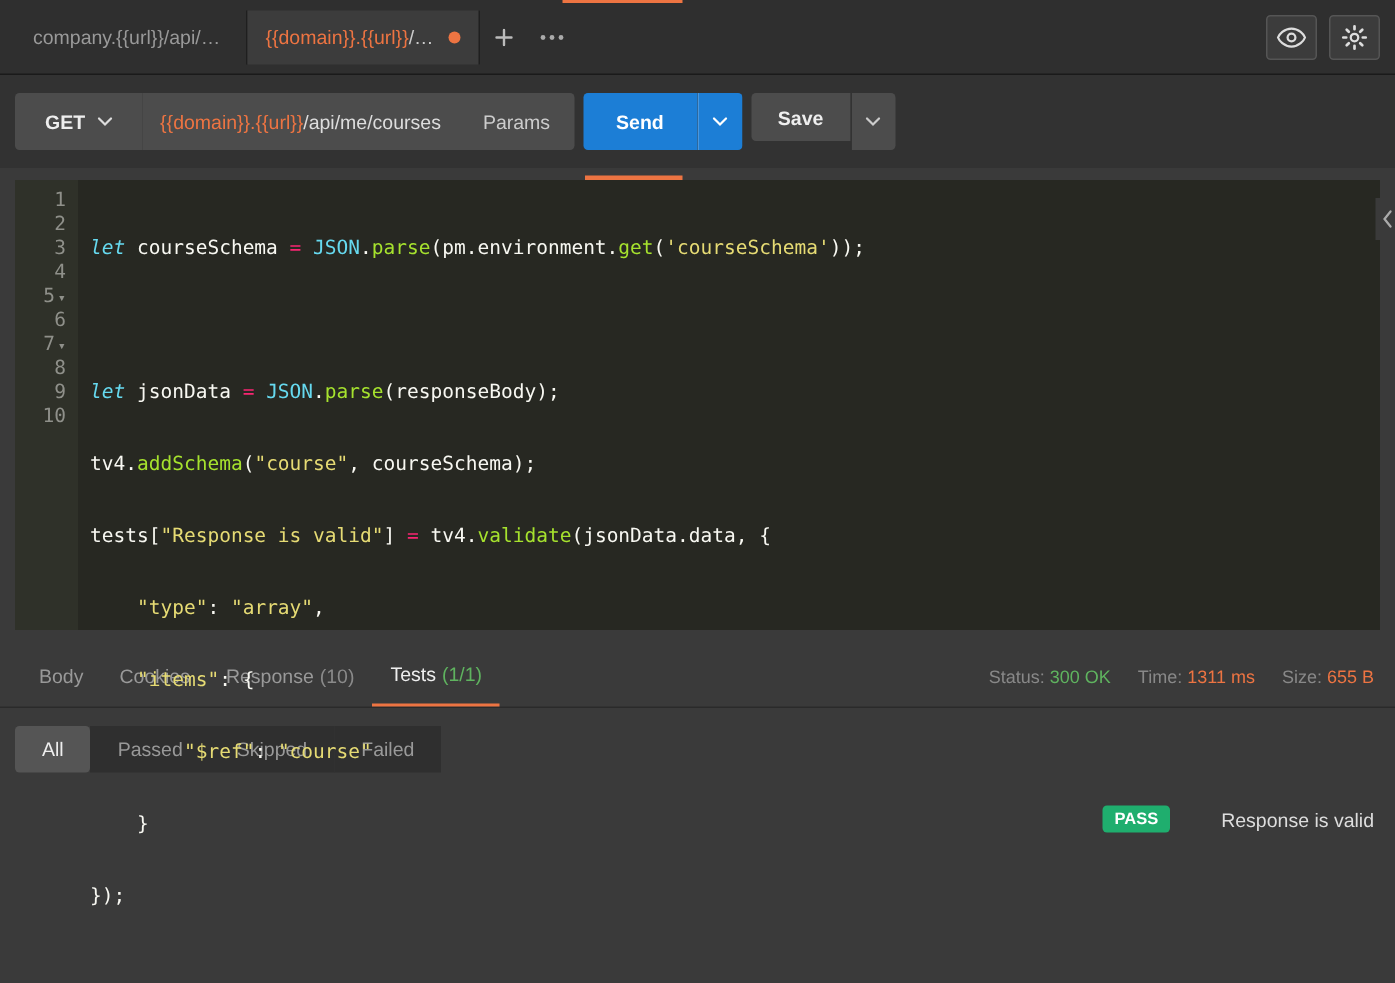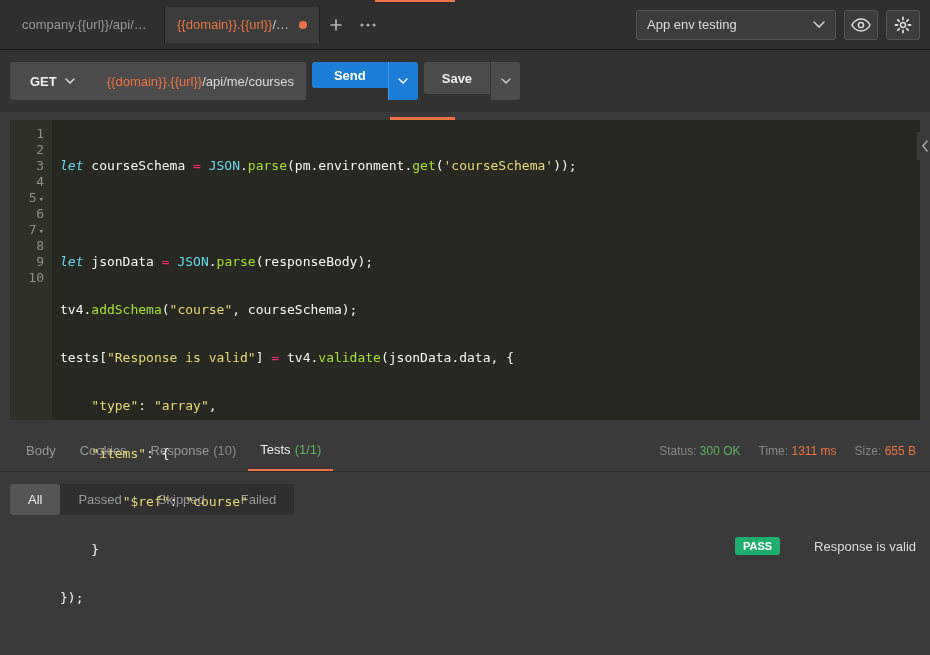--- a/index.html
+++ b/index.html
@@ -70,21 +70,21 @@
     }
     .url-input .var { color: #ed7442; }
     .params-btn {
       background: #4c4c4c; border-radius: 0 3px 3px 0;
       display: flex; align-items: center; padding: 0 16px;
       color: #ccc; cursor: pointer; height: 38px;
     }
     .send-btn {
       background: #1c7ed6; color: #fff; font-weight: 600;
       display: flex; align-items: center; padding: 0 22px;
-      border-radius: 3px 0 0 3px; height: 26px; cursor: pointer;
+      border-radius: 3px 0 0 3px; height: 38px; cursor: pointer;
     }
     .send-drop, .save-drop {
       background: #1c7ed6; color: #fff;
       display: flex; align-items: center; justify-content: center;
       width: 30px; height: 38px; border-radius: 0 3px 3px 0;
       border-left: 1px solid rgba(255,255,255,0.2); cursor: pointer;
     }
     .save-btn {
       background: #4c4c4c; color: #eee; font-weight: 600;
       display: flex; align-items: center; padding: 0 18px;
@@ -181,28 +181,20 @@
         </svg>
     </div>
     <div class="tab-more">
       <svg width="16" height="4" viewBox="0 0 16 4">
           <circle cx="2" cy="2" r="1.6" fill="#aaa"></circle>
           <circle cx="8" cy="2" r="1.6" fill="#aaa"></circle>
           <circle cx="14" cy="2" r="1.6" fill="#aaa"></circle>
         </svg>
     </div>
   </div>
-  <div class="env-select">
-    <span>App env testing</span>
-    <span class="chev">
-      <svg width="12" height="8" viewBox="0 0 12 8">
-          <path d="M1 1l5 5 5-5" stroke="#ccc" stroke-width="1.6" fill="none" stroke-linecap="round"></path>
-        </svg>
-    </span>
-  </div>
   <div class="icon-btn-top">
     <svg width="20" height="14" viewBox="0 0 20 14">
         <path d="M10 1C5 1 1.7 5 1 7c.7 2 4 6 9 6s8.3-4 9-6c-.7-2-4-6-9-6z" stroke="#ddd" stroke-width="1.5" fill="none"></path>
         <circle cx="10" cy="7" r="2.6" stroke="#ddd" stroke-width="1.5" fill="none"></circle>
       </svg>
   </div>
   <div class="icon-btn-top">
     <svg width="18" height="18" viewBox="0 0 18 18">
         <circle cx="9" cy="9" r="2.5" stroke="#ddd" stroke-width="1.5" fill="none"></circle>
         <path d="M9 1.5v2M9 14.5v2M1.5 9h2M14.5 9h2M3.8 3.8l1.4 1.4M12.8 12.8l1.4 1.4M3.8 14.2l1.4-1.4M12.8 5.2l1.4-1.4" stroke="#ddd" stroke-width="1.8" stroke-linecap="round"></path>
@@ -214,20 +206,23 @@
   <div class="btn-group">
     <div class="method-btn">
       <span>GET</span>
       <svg width="10" height="7" viewBox="0 0 10 7">
           <path d="M1 1l4 4 4-4" stroke="#ddd" stroke-width="1.5" fill="none" stroke-linecap="round"></path>
         </svg>
     </div>
     <div class="url-input">
       <span class="var">{{domain}}.{{url}}</span>
         <span>/api/me/courses</span>
+    </div>
+    <div class="params-btn">
+      <span>Params</span>
     </div>
   </div>
   <div class="btn-group">
     <div class="send-btn">
       <span>Send</span>
     </div>
     <div class="send-drop">
       <svg width="10" height="7" viewBox="0 0 10 7">
           <path d="M1 1l4 4 4-4" stroke="#fff" stroke-width="1.5" fill="none" stroke-linecap="round"></path>
         </svg>

